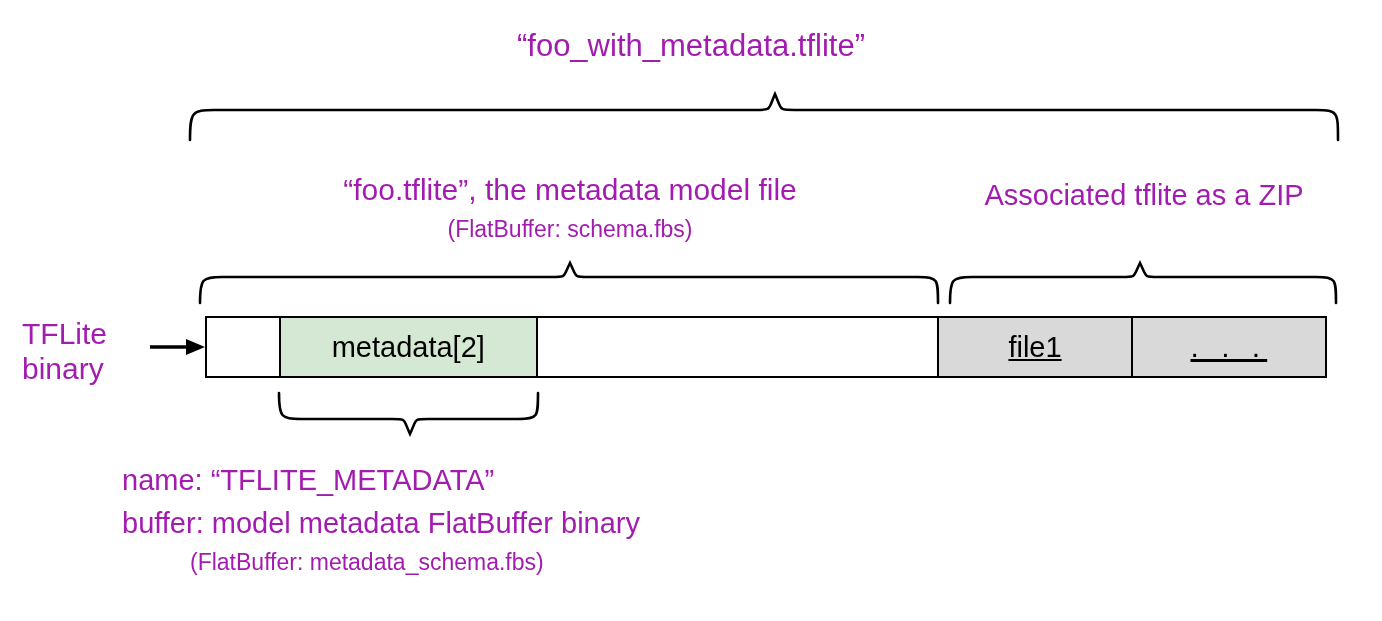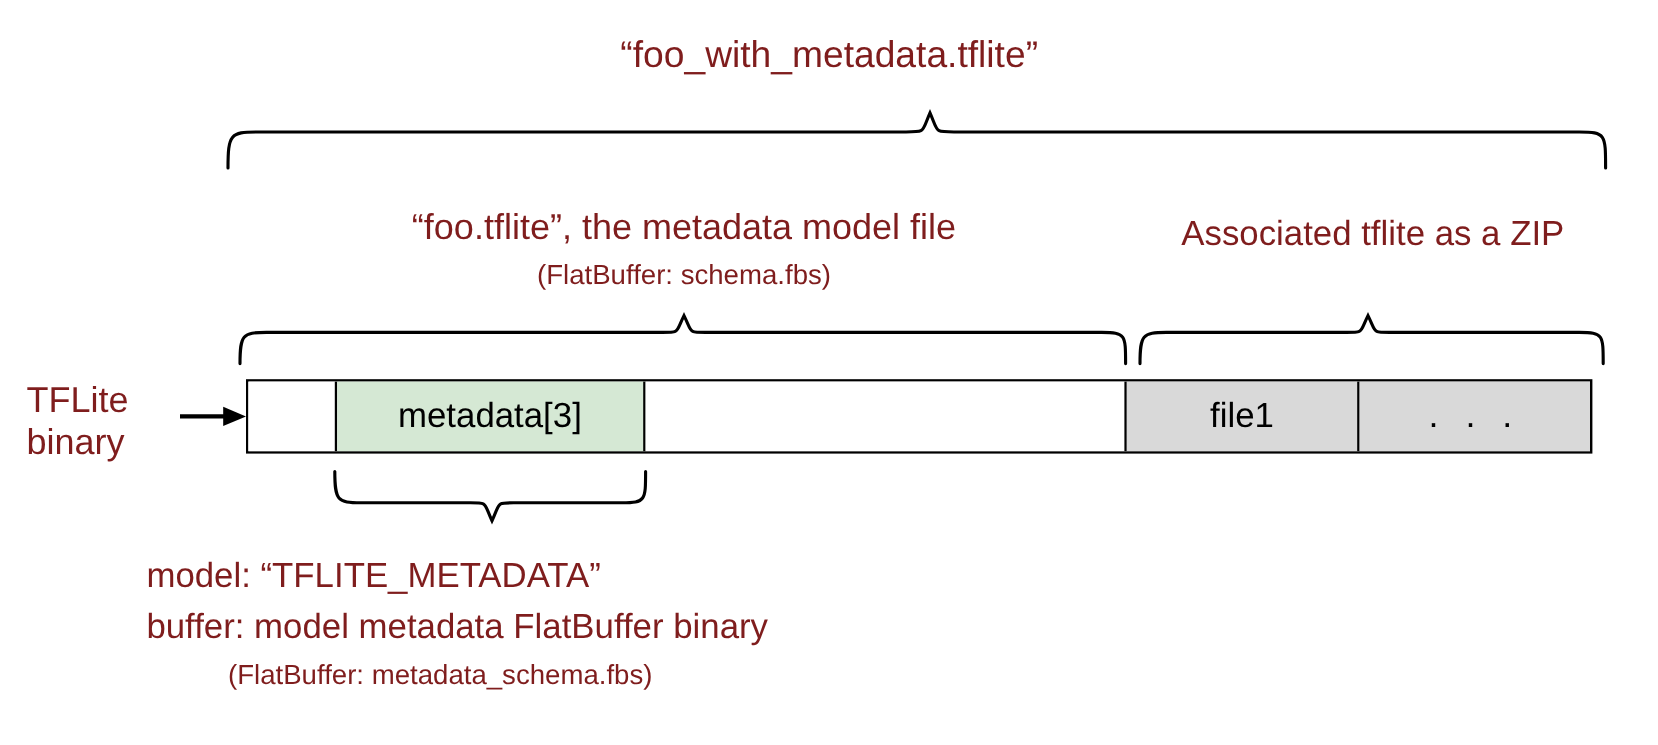--- a/index.html
+++ b/index.html
@@ -16,21 +16,21 @@
     width: 1382px;
     height: 621px;
     overflow: hidden;
     background: #ffffff;
   }
   .abs { position: absolute; }
   .txt {
     position: absolute;
     white-space: pre;
     line-height: 1.18;
-    color: #7f1d1d;
+    color: #a21caf;
   }
   
   #title-text {
     left: 0; top: 28px;
     width: 1382px;
     text-align: center;
     font-size: 31px;
   }
   
   #model-label-main {
@@ -85,21 +85,21 @@
     display: flex;
     align-items: center;
     justify-content: center;
     font-size: 29px;
     height: 100%;
     border-right: 2.6px solid #000000;
   }
   .cell:last-child { border-right: none; }
   .cell.plain { background: #ffffff; }
   .cell.green { background: #d5e8d4; }
-  .cell.gray  { background: #d9d9d9; }
+  .cell.gray  { background: #d9d9d9; text-decoration: underline; }
   .cell-ellipsis { letter-spacing: 7px; font-size: 30px; }
   
   #overlay {
     left: 0; top: 0;
     width: 1382px; height: 621px;
     pointer-events: none;
   }
 </style>
 </head>
 <body>
@@ -110,27 +110,27 @@
 
   <div class="txt" id="model-label-main">“foo.tflite”, the metadata model file</div>
   <div class="txt" id="model-label-sub">(FlatBuffer: schema.fbs)</div>
   <div class="txt" id="zip-label">Associated tflite as a ZIP</div>
 
   <div class="txt" id="tflite-model-label" style="white-space: pre;">TFLite
 binary</div>
 
   <div class="abs" id="bar">
     <div class="cell plain" style="width:74px"></div>
-    <div class="cell green" style="width:258px">metadata[3]</div>
+    <div class="cell green" style="width:258px">metadata[2]</div>
     <div class="cell plain" style="width:403px"></div>
     <div class="cell gray" style="width:194px">file1</div>
     <div class="cell gray cell-ellipsis" style="width:193px">. . .</div>
   </div>
 
-  <div class="txt" id="caption-line-1">model: “TFLITE_METADATA”</div>
+  <div class="txt" id="caption-line-1">name: “TFLITE_METADATA”</div>
   <div class="txt" id="caption-line-2">buffer: model metadata FlatBuffer binary</div>
   <div class="txt" id="caption-line-3">(FlatBuffer: metadata_schema.fbs)</div>
 
   <svg class="abs" id="overlay" viewBox="0 0 1382 621">
 
     <path fill="none" stroke="#000000" stroke-width="2.6" stroke-linecap="round" d="M 190 140
              C 190 112, 192 110, 214 110
              L 755 110
              C 772 110, 768 110, 775 94
              C 782 110, 778 110, 795 110

